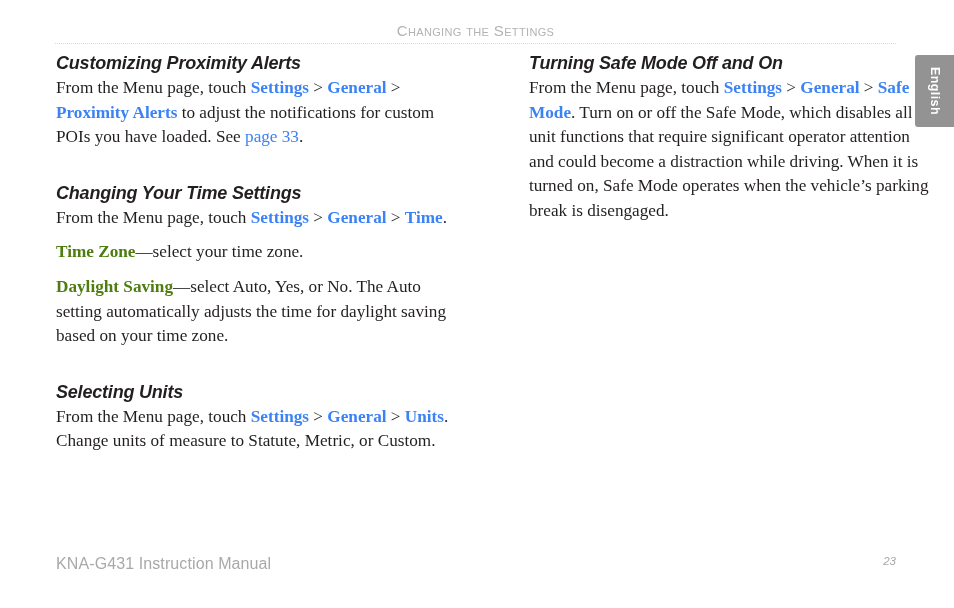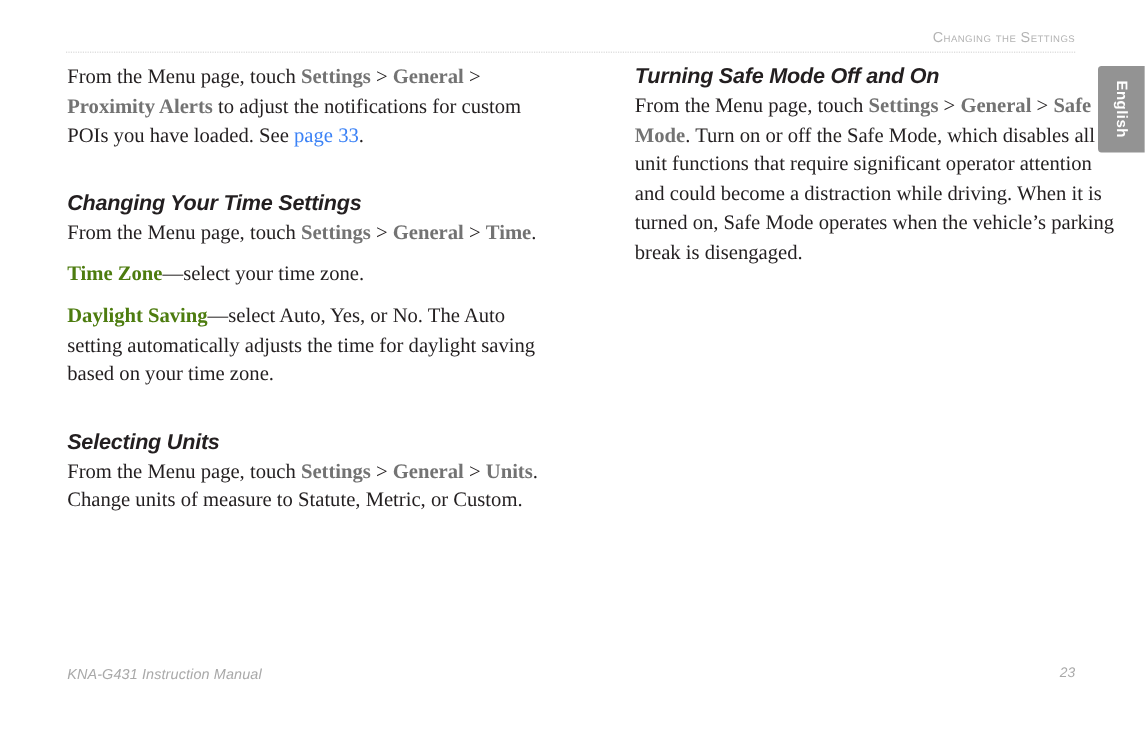--- a/index.html
+++ b/index.html
@@ -21,26 +21,27 @@
   .page-header {
     position: absolute;
     left: 55px;
     right: 58px;
     top: 24px;
     height: 20px;
     text-align: right;
   }
   .header-title {
     font-family: "Liberation Sans", sans-serif;
-    font-size: 12px;
+    font-size: 15px;
     font-variant: small-caps;
     letter-spacing: 0.35px;
     color: #b3b3b3;
     line-height: 14px;
     white-space: nowrap;
+    text-align: center;
   }
   .header-rule {
     position: absolute;
     left: 55px;
     top: 43px;
     width: 841px;
     height: 1px;
     border-top: 1px dotted #d8d8d8;
   }
 
@@ -101,21 +102,21 @@
     font-size: 17.2px;
     line-height: 24.6px;
     margin: 0;
     padding: 0;
     color: #231f20;
     text-align: left;
   }
   p.body + p.body { margin-top: 10px; }
 
   .link {
-    color: #737373;
+    color: #3b82f6;
     font-weight: bold;
   }
   .link-plain {
     color: #3b82f6;
     font-weight: normal;
   }
   .term {
     font-weight: bold;
     color: #4d7c0f;
   }
@@ -130,22 +131,21 @@
     left: 56px;
     right: 58px;
     top: 555px;
     height: 18px;
   }
   .footer-doc {
     position: absolute;
     left: 0;
     top: 0;
     font-family: "Liberation Sans", sans-serif;
-    font-size: 12px;
-    font-style: italic;
+    font-size: 16px;
     color: #a9a9a9;
     white-space: nowrap;
     letter-spacing: 0.1px;
   }
   .footer-page {
     position: absolute;
     right: 0;
     top: 0;
     font-family: "Liberation Sans", sans-serif;
     font-size: 11.5px;
@@ -161,20 +161,21 @@
 </div>
 <div class="header-rule"></div>
 
 <div class="lang-tab">
   <span class="lang-tab-label">English</span>
 </div>
 
 <div class="columns">
   <div class="col col-left" id="col-left">
       <div class="section">
+        <h2 class="section-heading tight-top">Customizing Proximity Alerts</h2>
         <p class="body"><span>From the Menu page, touch </span><span class="link">Settings</span><span class="sep"> &gt; </span><span class="link">General</span><span class="sep"> &gt; </span><span class="link">Proximity Alerts</span><span> to adjust the notifications for custom POIs you have loaded. See </span><span class="link-plain">page 33</span><span>.</span></p>
       </div>
       <div class="section">
         <h2 class="section-heading">Changing Your Time Settings</h2>
         <p class="body"><span>From the Menu page, touch </span><span class="link">Settings</span><span class="sep"> &gt; </span><span class="link">General</span><span class="sep"> &gt; </span><span class="link">Time</span><span>.</span></p>
         <p class="body"><span class="term">Time Zone</span><span>—select your time zone.</span></p>
         <p class="body"><span class="term">Daylight Saving</span><span>—select Auto, Yes, or No. The Auto setting automatically adjusts the time for daylight saving based on your time zone.</span></p>
       </div>
       <div class="section">
         <h2 class="section-heading">Selecting Units</h2>

